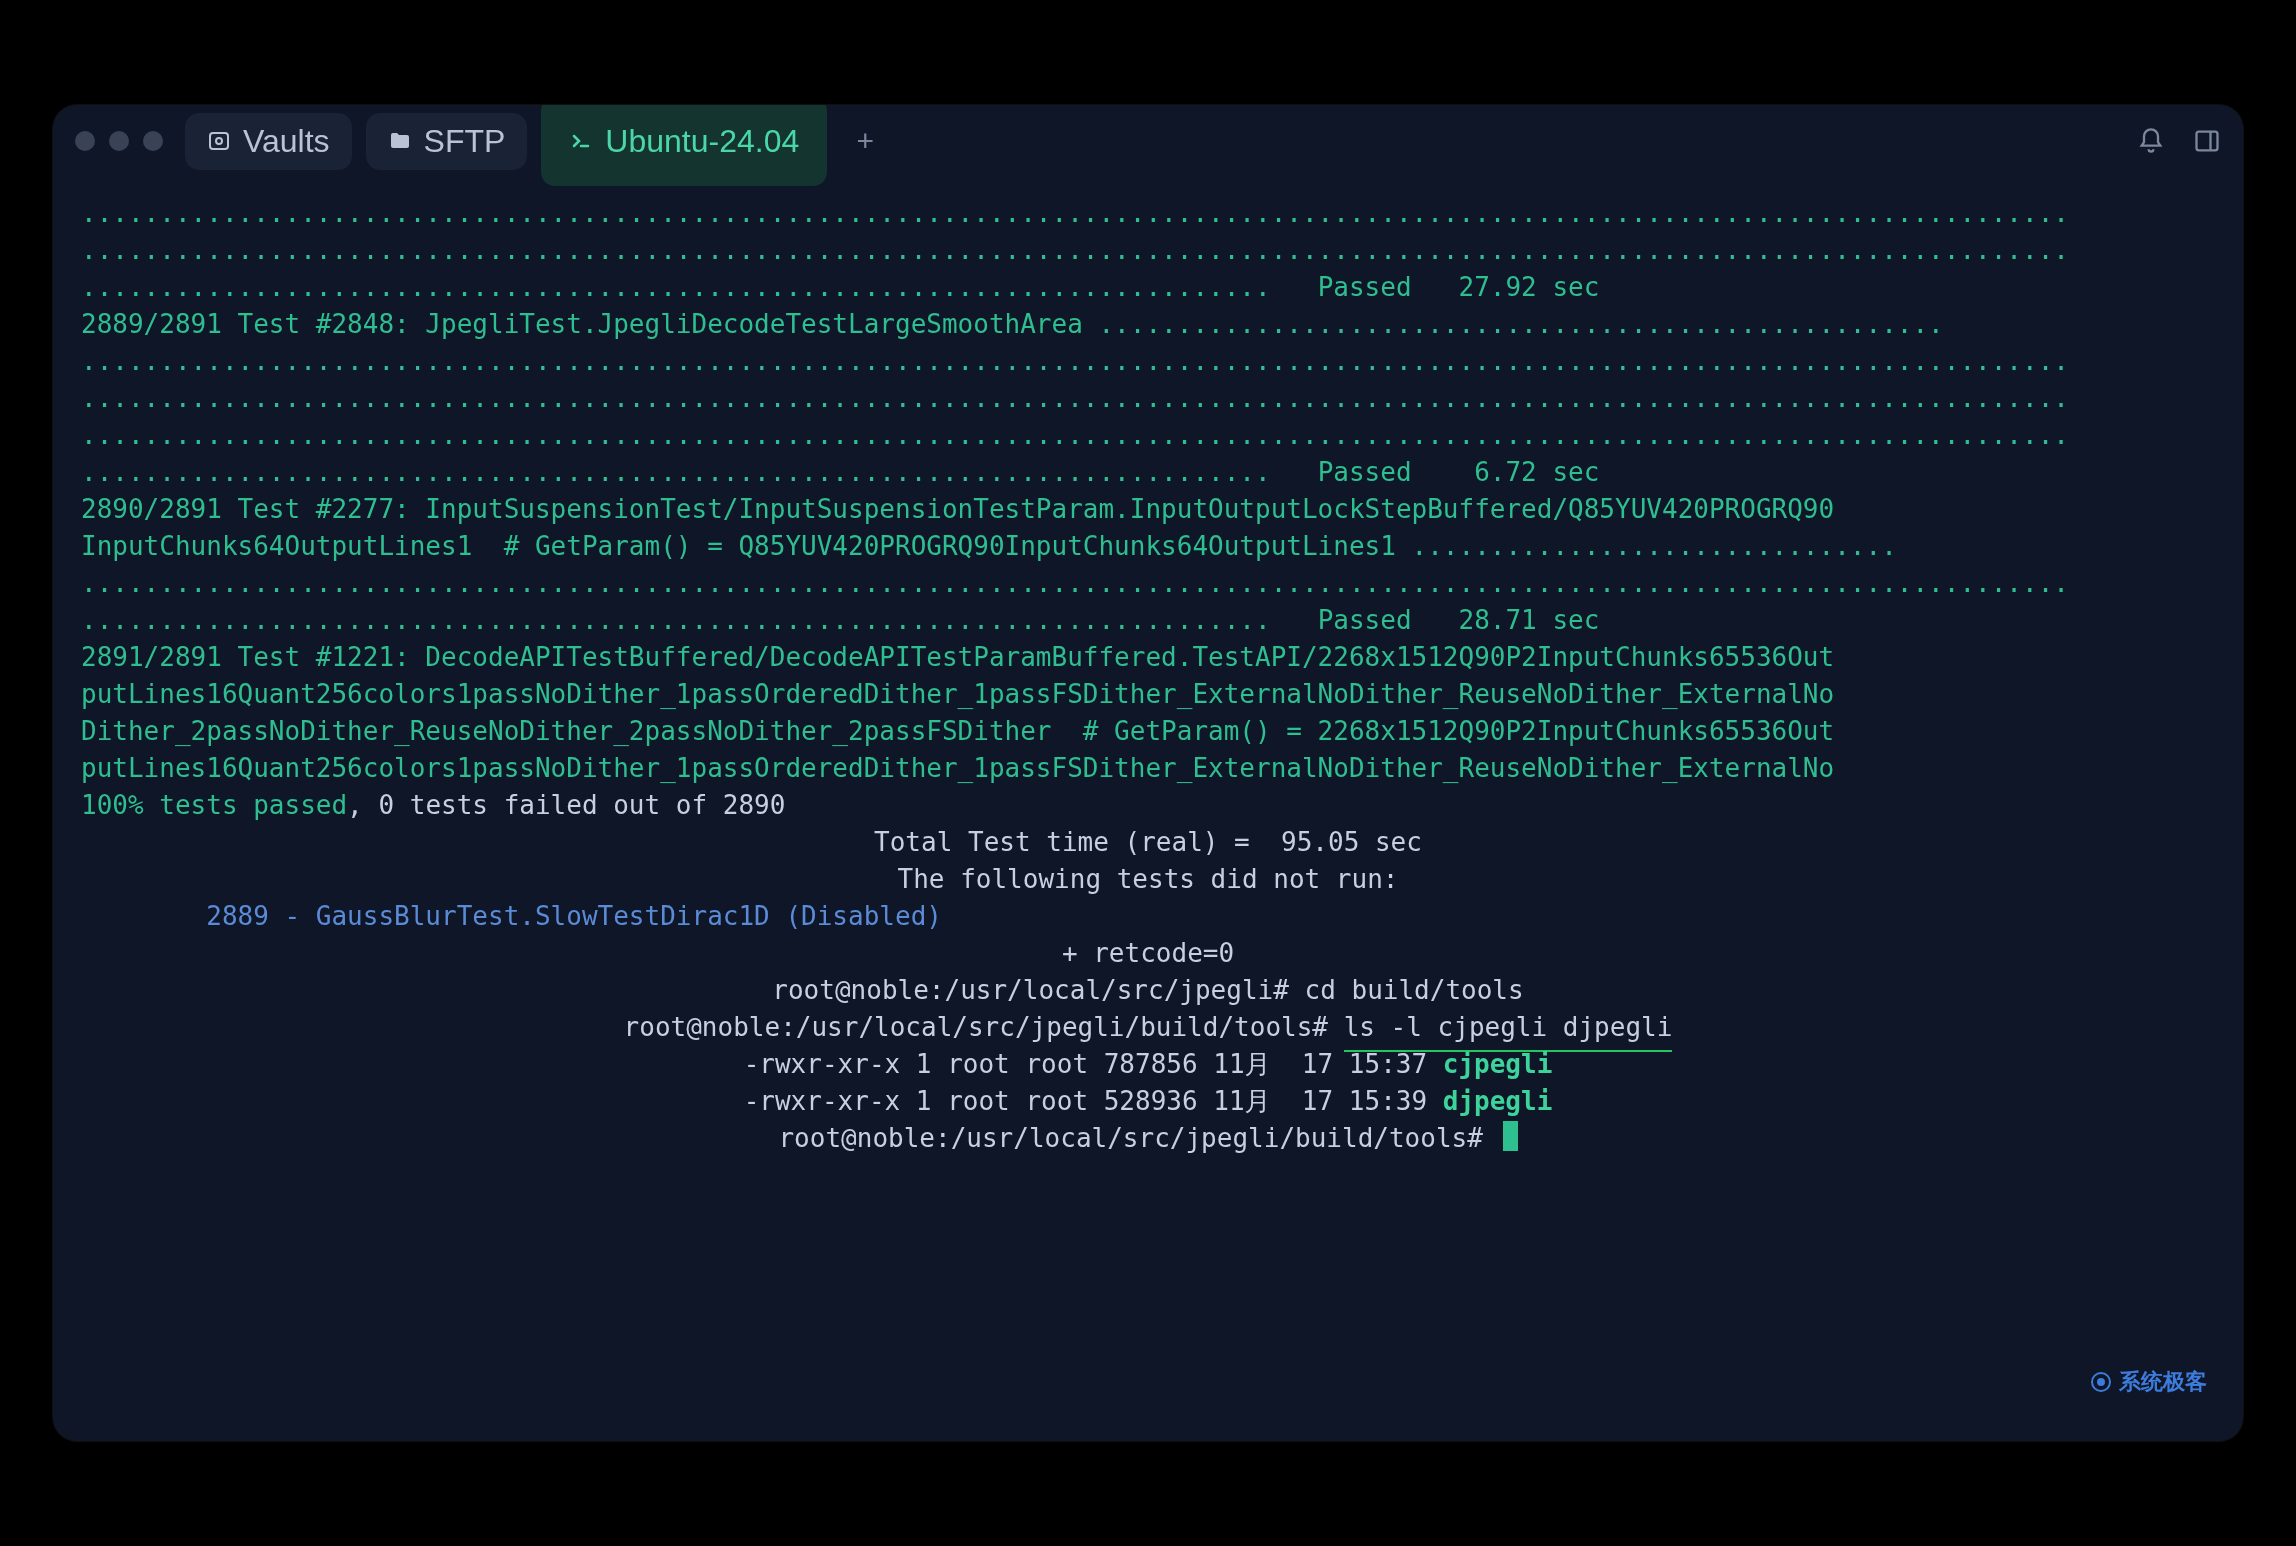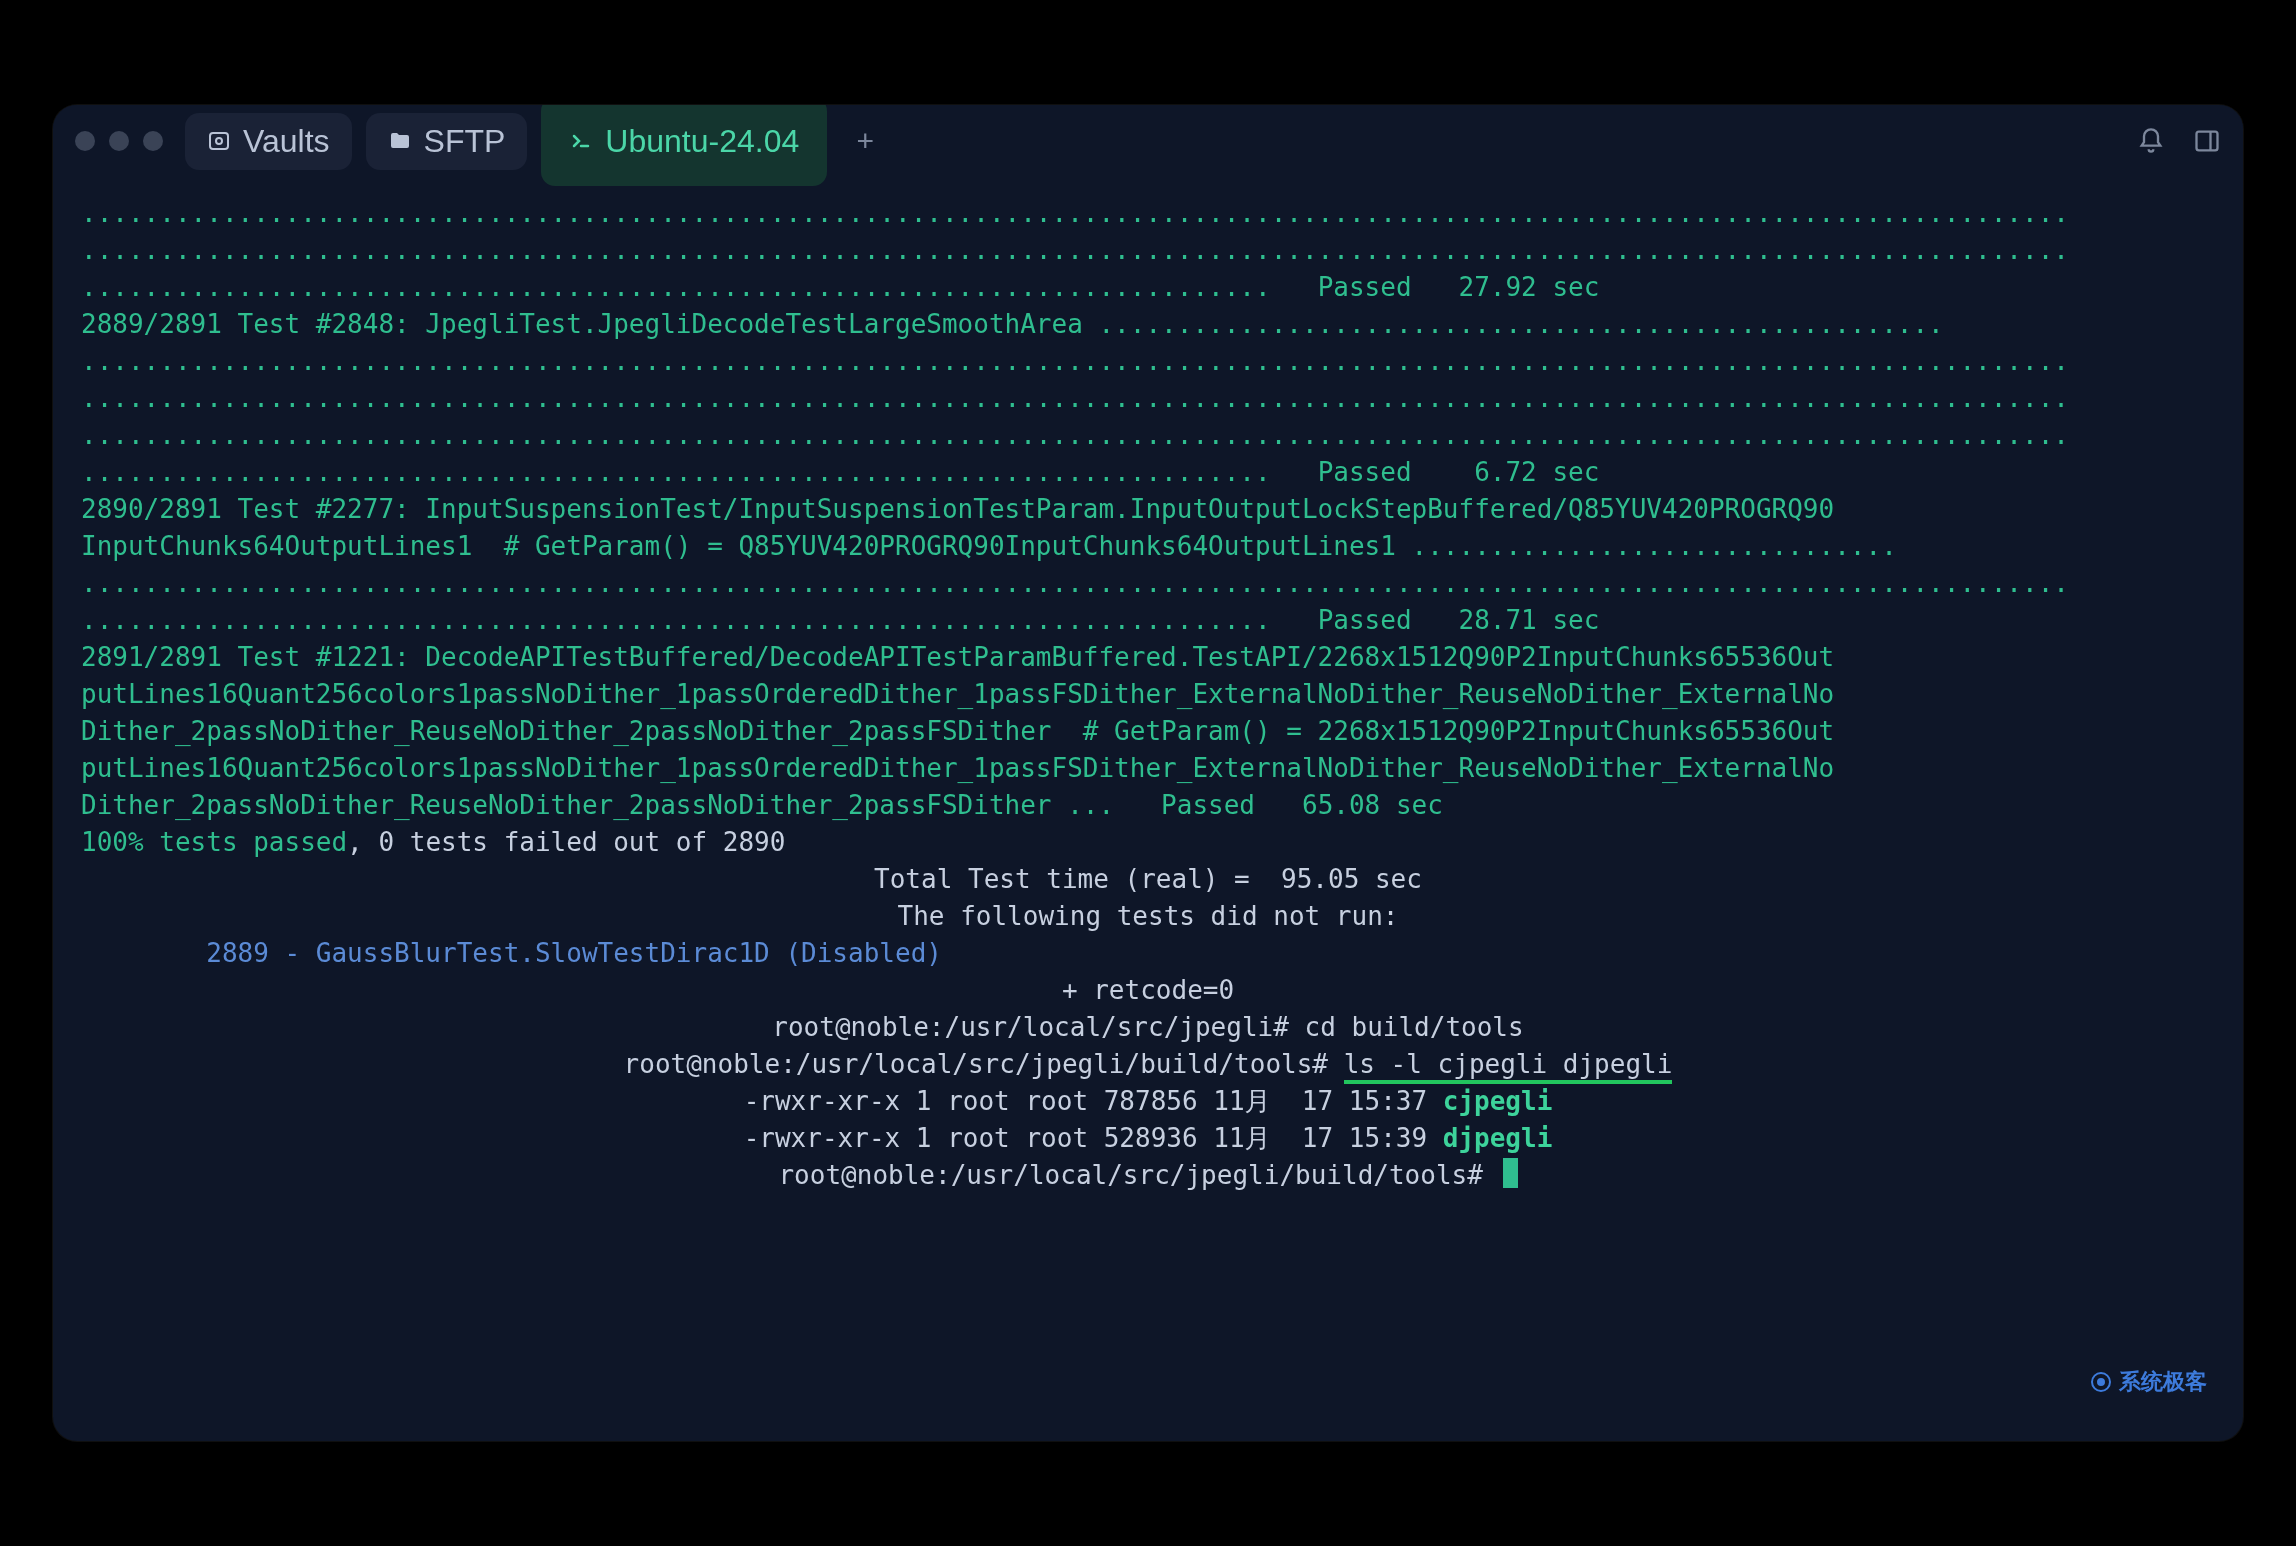--- a/index.html
+++ b/index.html
@@ -69,21 +69,21 @@
     font-size: 26px;
     line-height: 37px;
     white-space: pre;
     color: #2fbe8f;
     font-family: ui-monospace, 'SF Mono', Menlo, Consolas, monospace;
     letter-spacing: 0px;
   }
   .white { color: #c7d0e0; text-align: center; }
   .blue  { color: #5b8bd6; }
   .bold  { font-weight: 700; color:#3dd39b; }
-  .uline { border-bottom: 4px solid #22c55e; padding-bottom:1px; }
+  .uline { border-bottom: 2px solid #22c55e; padding-bottom:8px; }
   .cursor {
     display:inline-block; width:15px; height:30px; background:#2fbe8f;
     vertical-align: -4px; margin-left:4px;
   }
   .watermark {
     position:absolute; right:36px; bottom:44px;
     color:#3d7bdc; font-size:22px; display:flex; align-items:center; gap:6px;
     font-family: Liberation Mono, monospace; font-weight:600;
   }
   .watermark svg { width:24px; height:24px; }
@@ -151,21 +151,20 @@
     <div class="line">...............................................................................................................................</div>
     <div class="line"><span>............................................................................   </span><span>Passed    6.72 sec</span></div>
     <div class="line">2890/2891 Test #2277: InputSuspensionTest/InputSuspensionTestParam.InputOutputLockStepBuffered/Q85YUV420PROGRQ90</div>
     <div class="line">InputChunks64OutputLines1  # GetParam() = Q85YUV420PROGRQ90InputChunks64OutputLines1 ...............................</div>
     <div class="line">...............................................................................................................................</div>
     <div class="line"><span>............................................................................   </span><span>Passed   28.71 sec</span></div>
     <div class="line">2891/2891 Test #1221: DecodeAPITestBuffered/DecodeAPITestParamBuffered.TestAPI/2268x1512Q90P2InputChunks65536Out</div>
     <div class="line">putLines16Quant256colors1passNoDither_1passOrderedDither_1passFSDither_ExternalNoDither_ReuseNoDither_ExternalNo</div>
     <div class="line">Dither_2passNoDither_ReuseNoDither_2passNoDither_2passFSDither  # GetParam() = 2268x1512Q90P2InputChunks65536Out</div>
     <div class="line">putLines16Quant256colors1passNoDither_1passOrderedDither_1passFSDither_ExternalNoDither_ReuseNoDither_ExternalNo</div>
-    <div class="line"><span>Dither_2passNoDither_ReuseNoDither_2passNoDither_2passFSDither ...   </span><span>Passed   65.08 sec</span></div>
     <div class="line"></div>
     <div class="line"><span>100% tests passed</span><span class="white">, 0 tests failed out of 2890</span></div>
     <div class="line"></div>
     <div class="line white">Total Test time (real) =  95.05 sec</div>
     <div class="line"></div>
     <div class="line white">The following tests did not run:</div>
     <div class="line blue">        2889 - GaussBlurTest.SlowTestDirac1D (Disabled)</div>
     <div class="line white">+ retcode=0</div>
     <div class="line white"><span>root@noble:/usr/local/src/jpegli# </span><span>cd build/tools</span></div>
     <div class="line white"><span>root@noble:/usr/local/src/jpegli/build/tools# </span><span class="uline">ls -l cjpegli djpegli</span></div>

